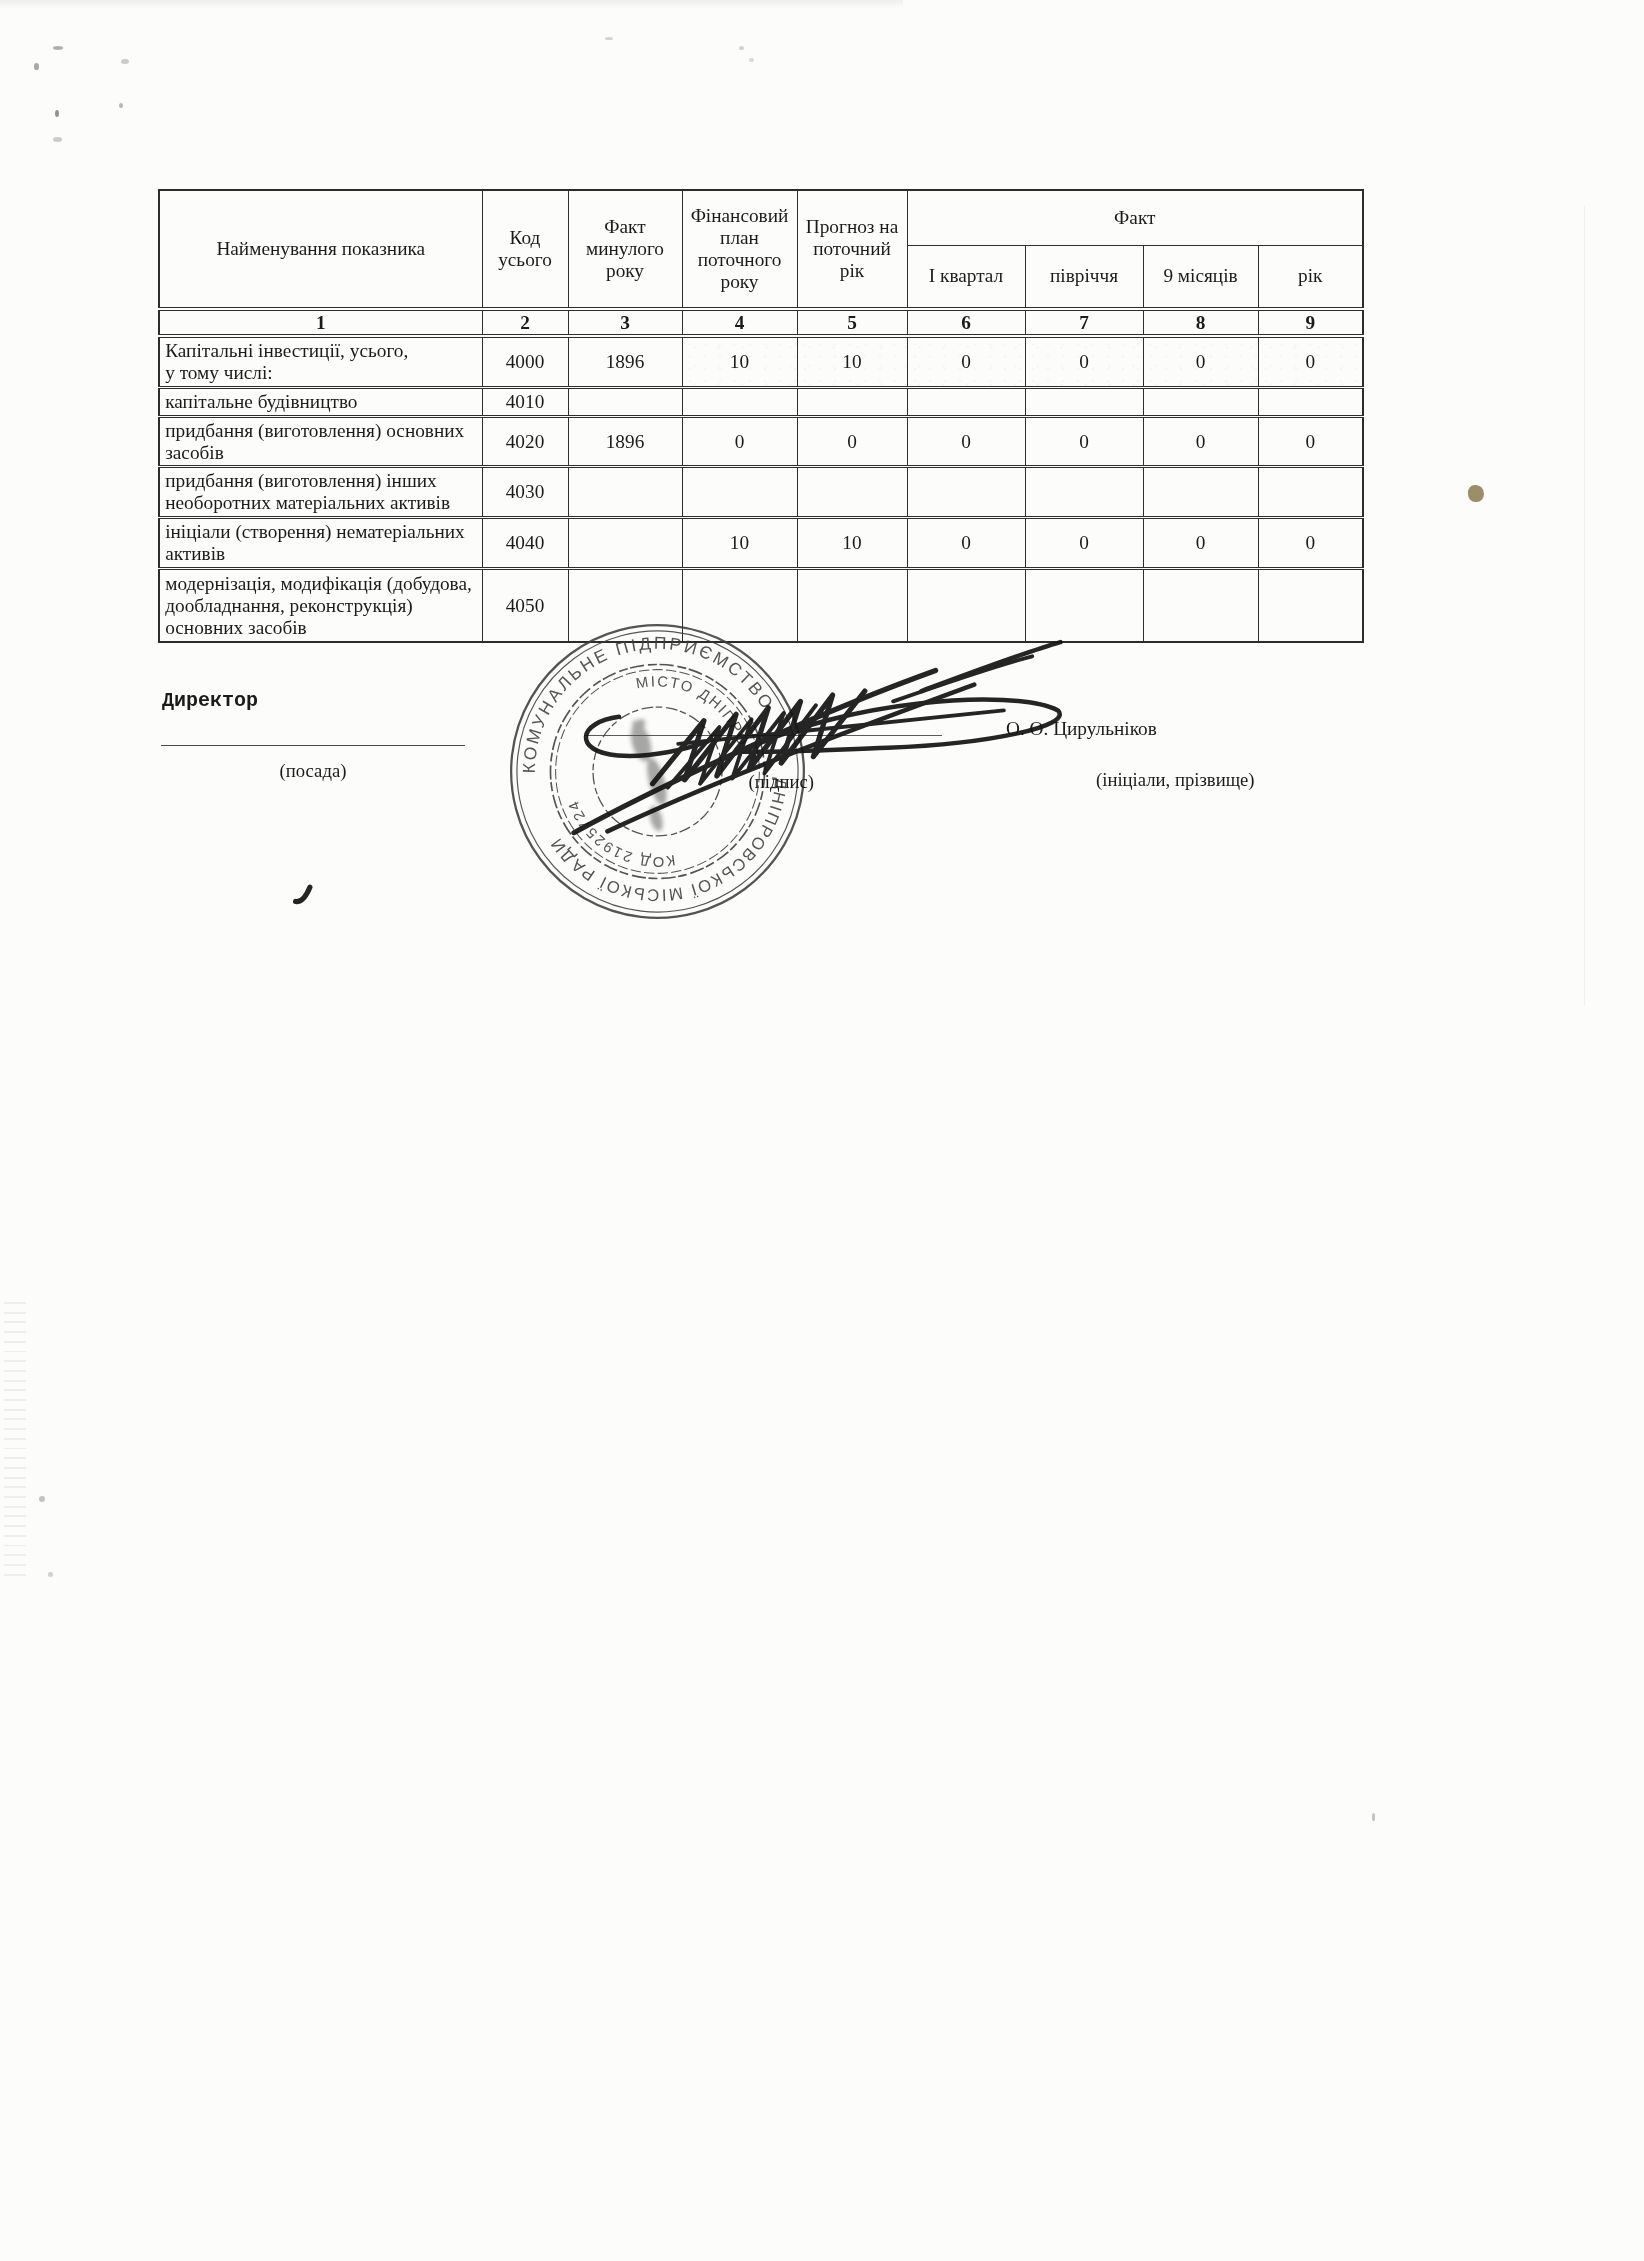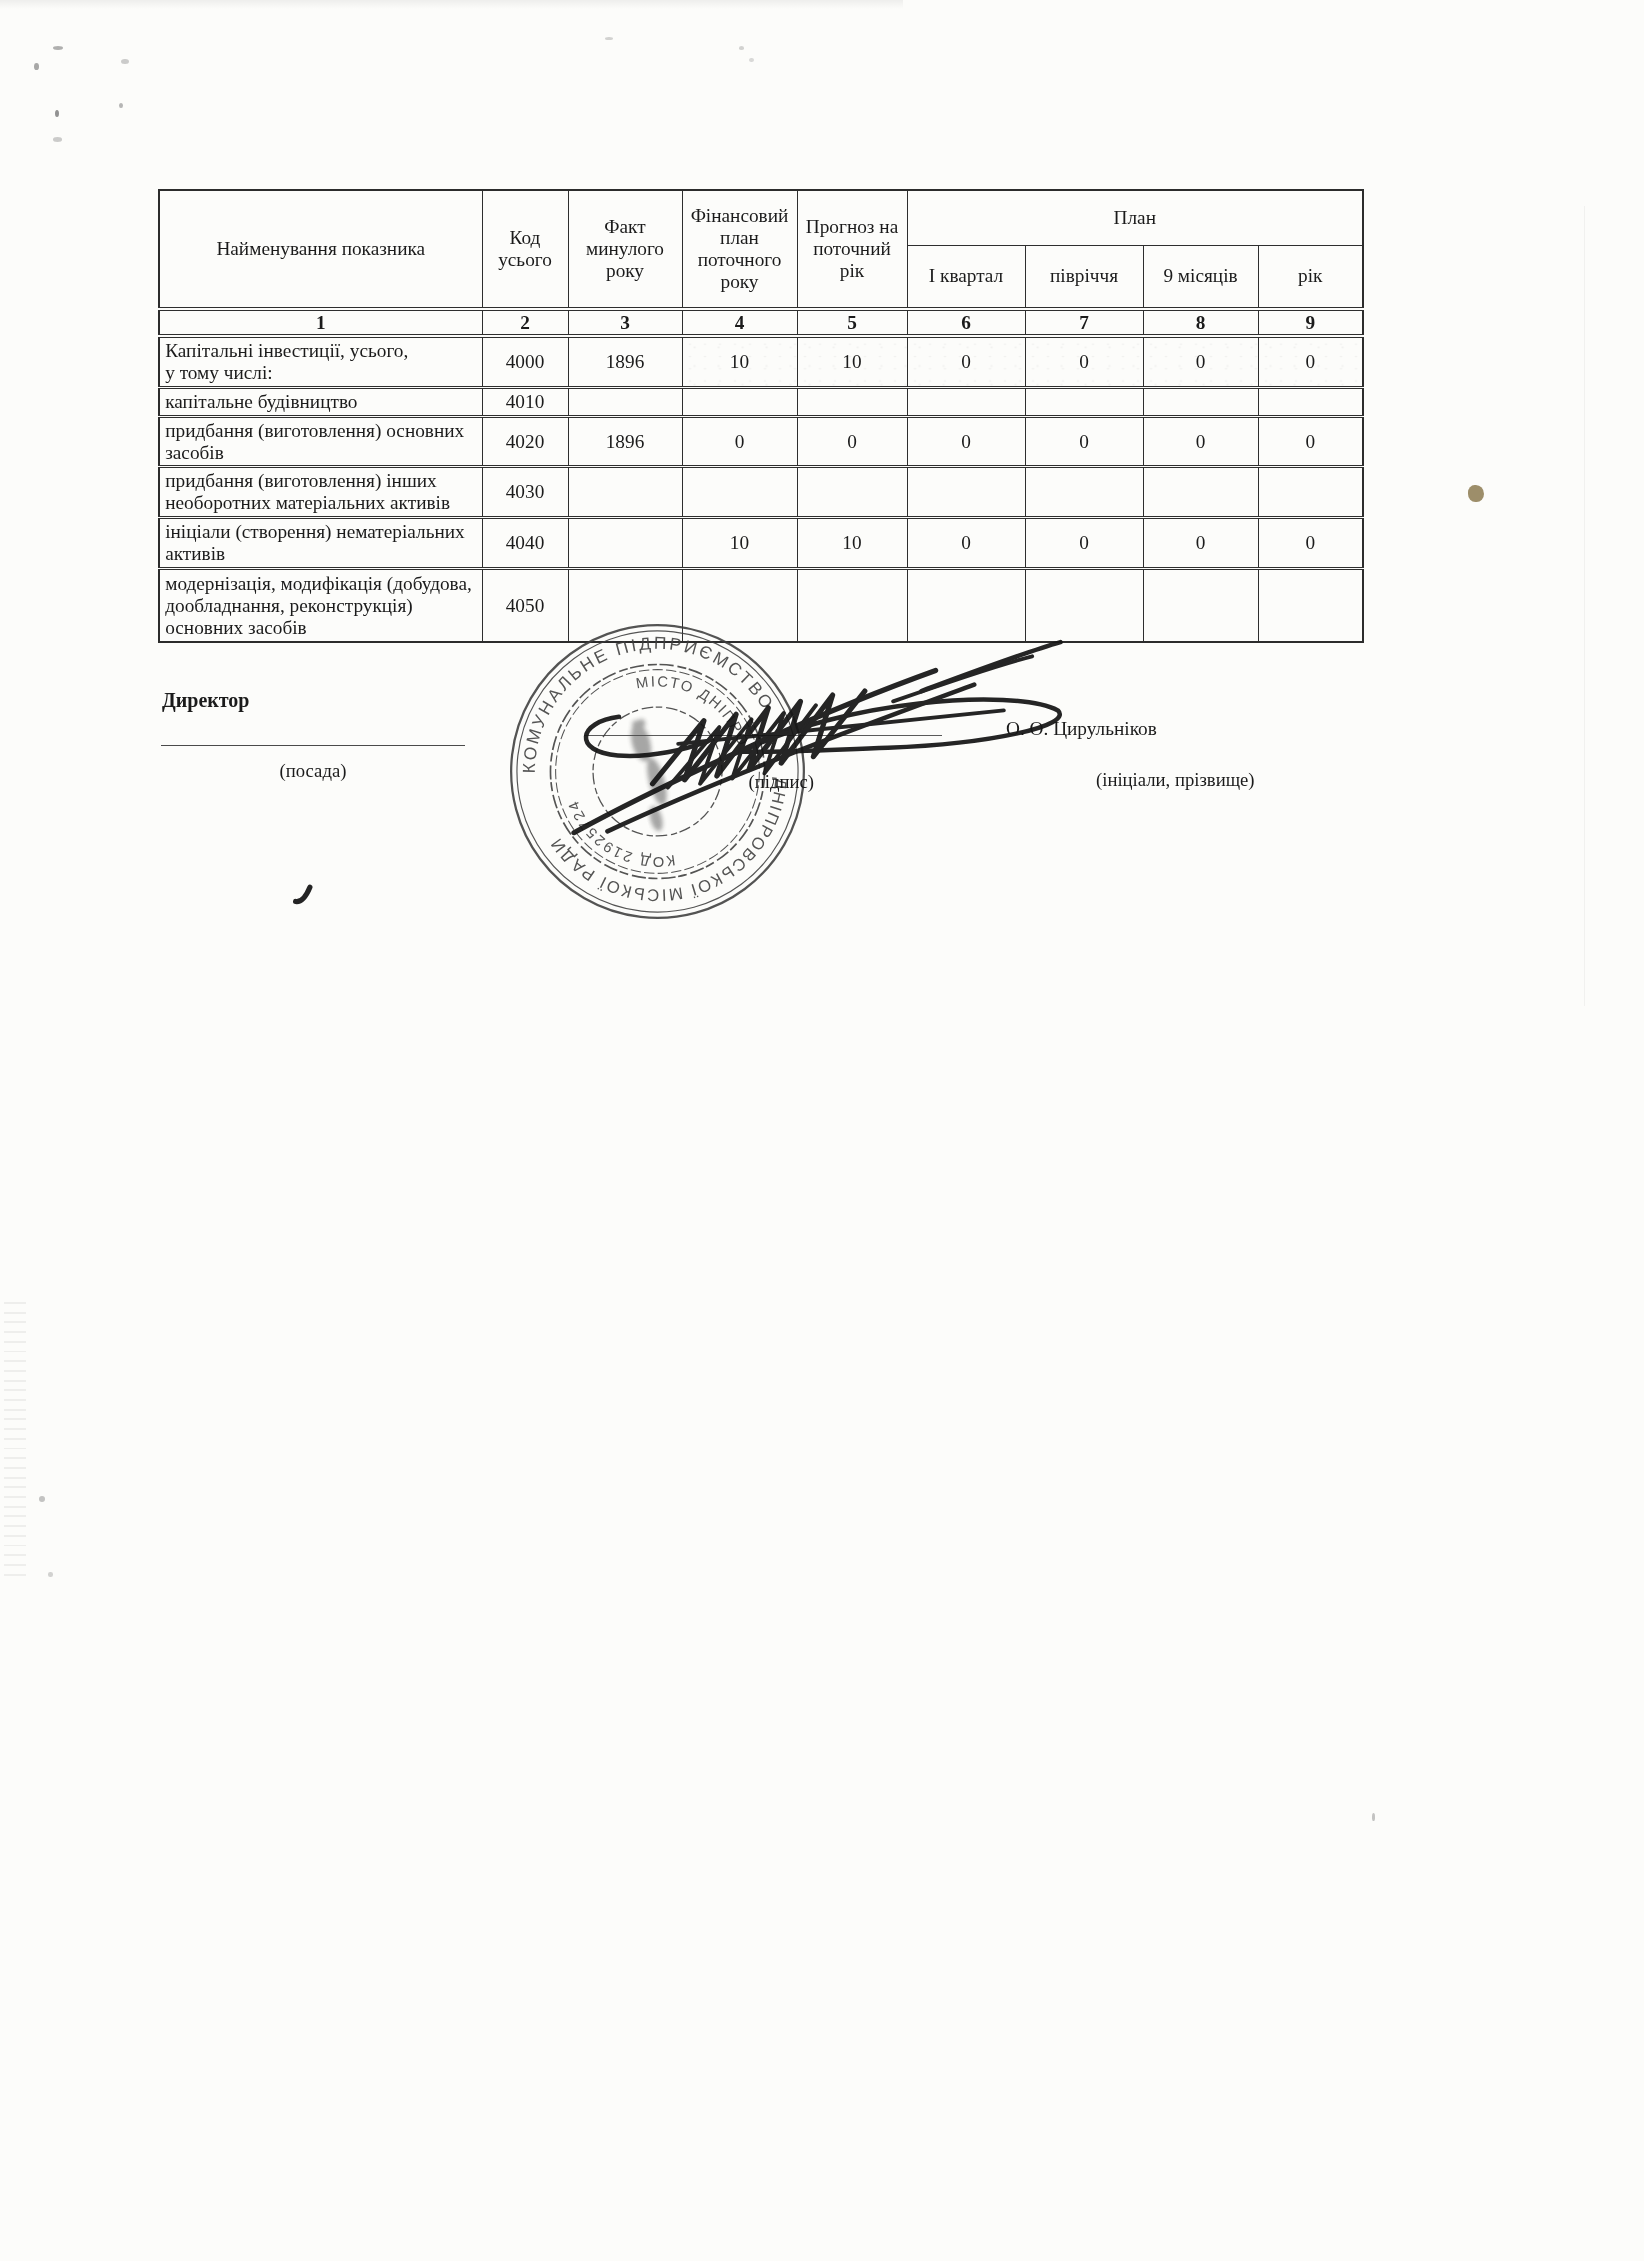--- a/index.html
+++ b/index.html
@@ -41,21 +41,21 @@
   }
   tbody.data td{ border-bottom:3.9px double #2e2e2e; }
   tbody.data tr:last-child td{ border-bottom:2.6px solid #2c2c2c; }
   .noisy{
     background-image:
       radial-gradient(rgba(40,40,40,.07) 0.6px, transparent 1.3px),
       radial-gradient(rgba(40,40,40,.05) 0.6px, transparent 1.7px);
     background-size:15px 12.3px, 24px 18.7px;
   }
   
-  .sig-position{ position:absolute; left:162px; top:689px; font-size:20px; font-weight:bold; }
+  .sig-position{ position:absolute; left:162px; top:689px; font-size:20px; font-weight:bold;font-family:Liberation Mono, monospace; }
   .sig-line-posada{ position:absolute; left:161px; top:745px; width:304px; border-top:1.9px solid #4a4a4a; }
   .sig-caption-posada{ position:absolute; left:161px; top:760px; width:304px; text-align:center; font-size:18.7px; }
   .sig-line-pidpys{ position:absolute; left:584px; top:735px; width:358px; border-top:1.3px solid #5a5a5a; }
   .sig-caption-pidpys{ position:absolute; left:653px; top:771px; width:161px; text-align:right; font-size:18.7px; }
   .sig-name{ position:absolute; left:1006px; top:718px; font-size:19.3px; }
   .sig-caption-name{ position:absolute; left:1096px; top:769px; font-size:18.7px; }
   
   .stamp-svg{ position:absolute; left:506px; top:620px; width:303px; height:303px; }
   .autograph-svg{ position:absolute; left:535px; top:619px; width:567px; height:251px; }
   
@@ -113,21 +113,21 @@
         <col style="width:115px">
         <col style="width:105px">
     </colgroup>
     <thead>
       <tr style="height:55px">
         <th rowspan="2" class="name-cell" style="text-align:center">Найменування показника</th>
         <th rowspan="2">Код усього</th>
         <th rowspan="2">Факт минулого року</th>
         <th rowspan="2">Фінансовий план поточного року</th>
         <th rowspan="2">Прогноз на поточний рік</th>
-        <th colspan="4">План</th>
+        <th colspan="4">Факт</th>
       </tr>
       <tr style="height:64px">
         <th>І квартал</th>
         <th>півріччя</th>
         <th>9 місяців</th>
         <th>рік</th>
       </tr>
       <tr class="num-row" style="height:27px">
         <td>1</td>
         <td>2</td>

